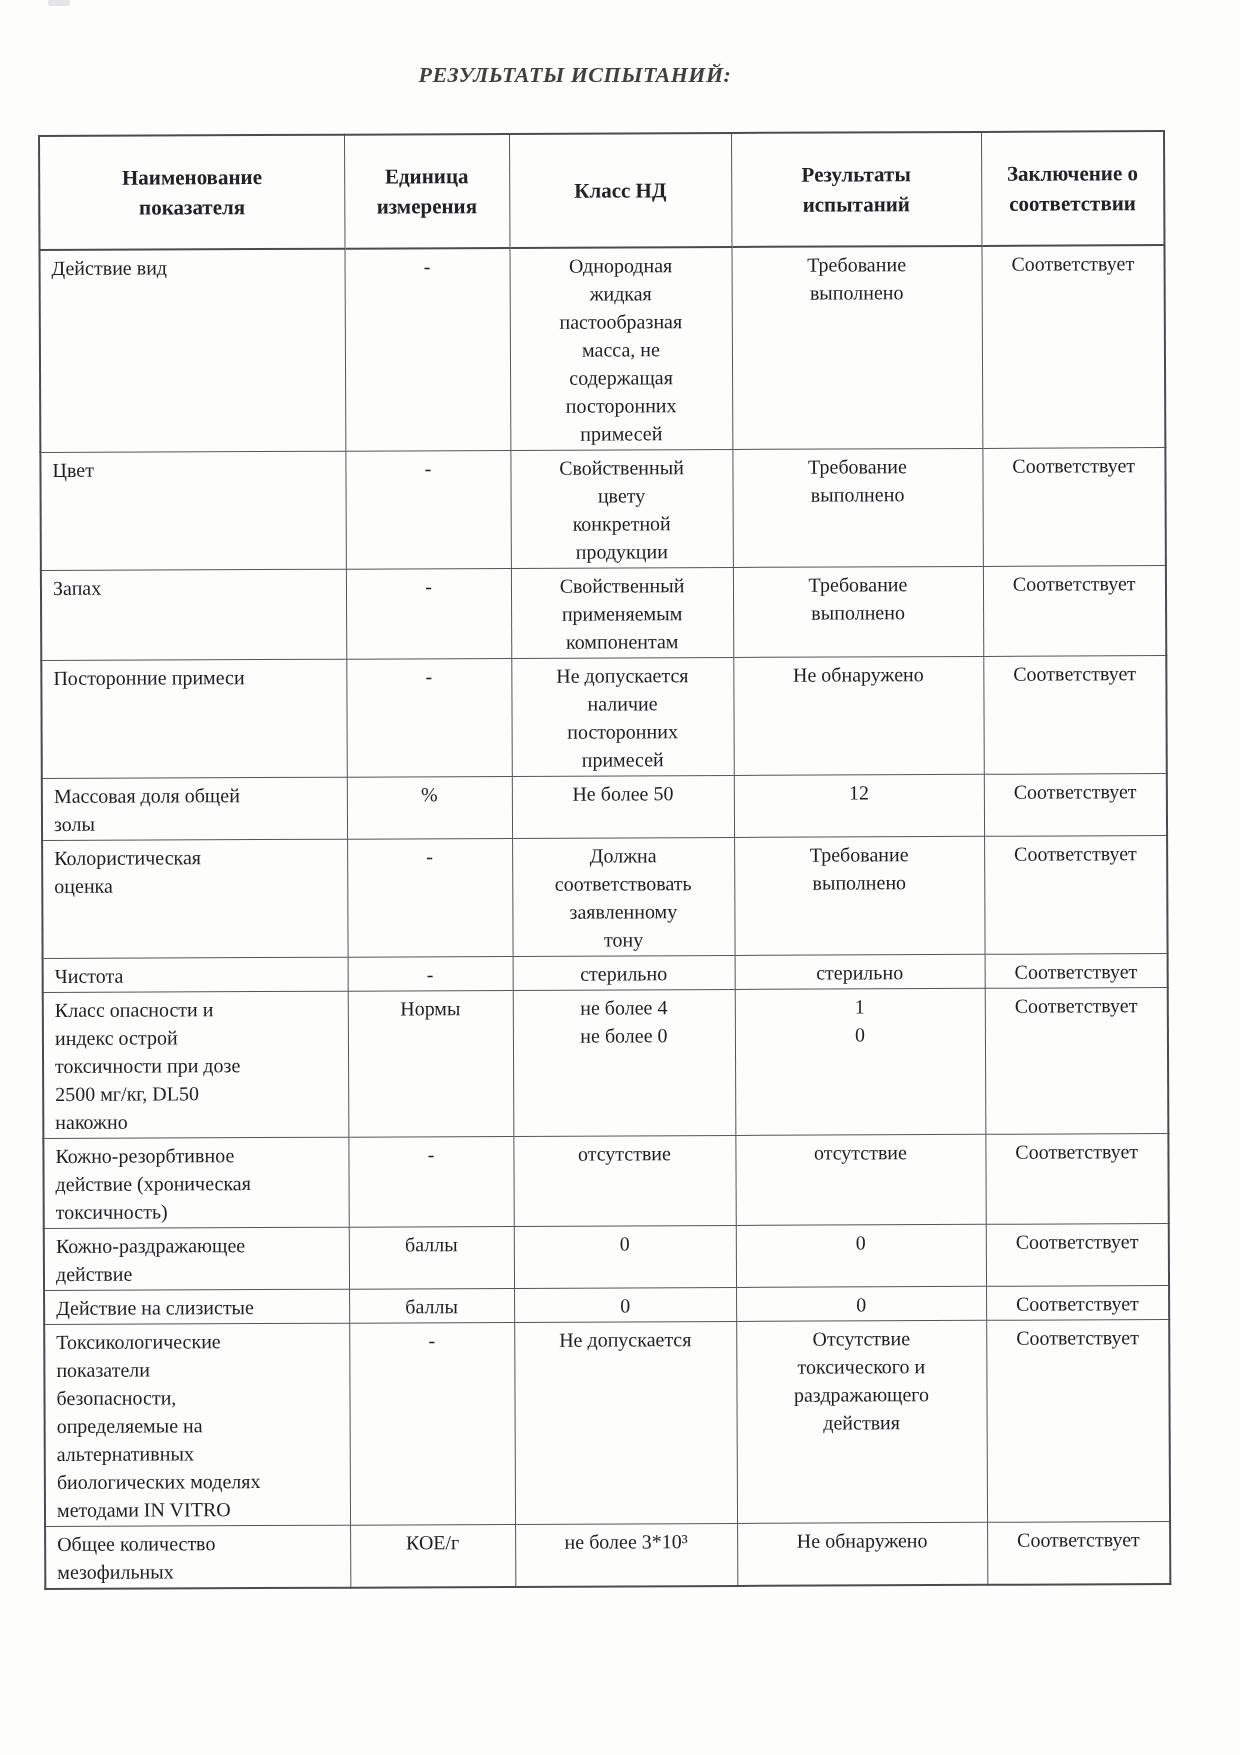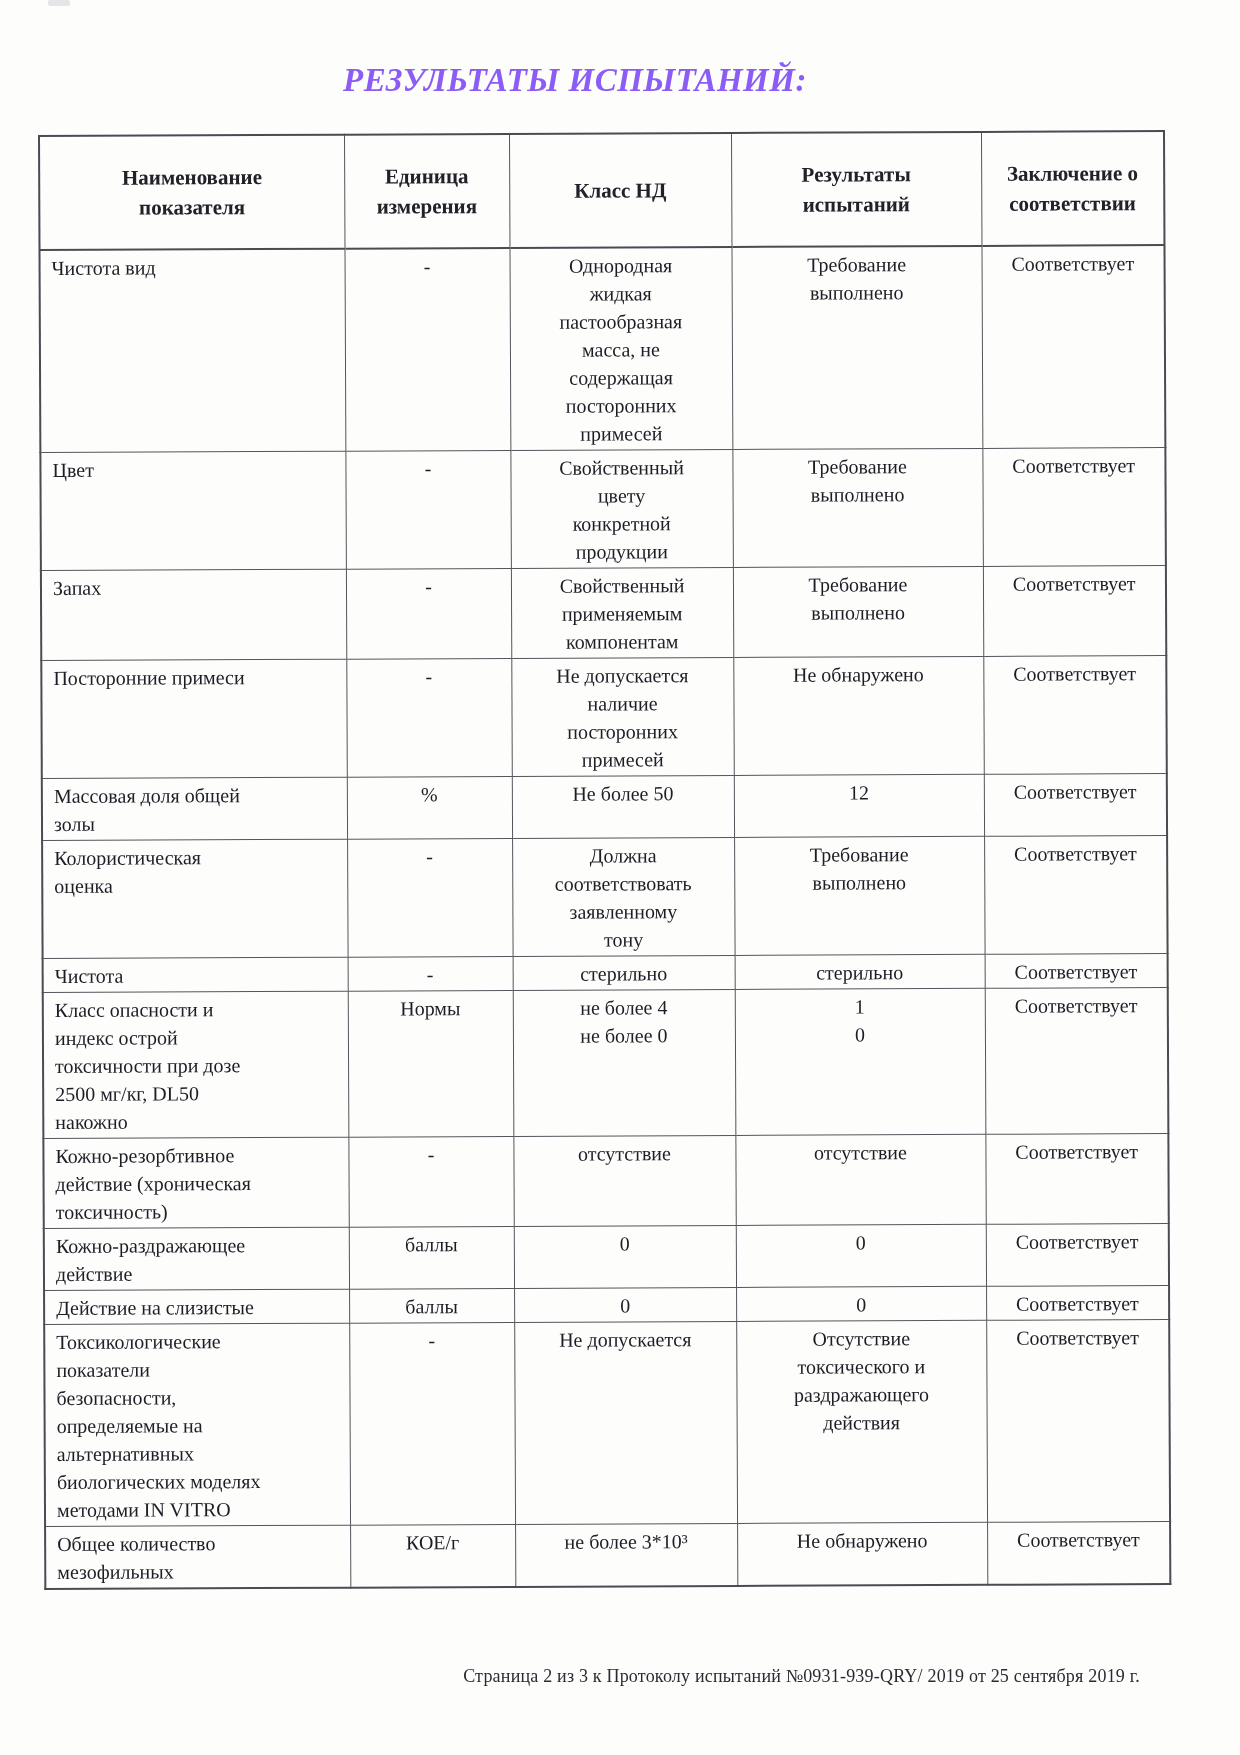--- a/index.html
+++ b/index.html
@@ -15,23 +15,23 @@
     width:1240px;height:1755px;
     background:#fdfdfc;
   }
   .artifact{
     position:absolute;left:48px;top:0;width:22px;height:6px;
     background:#d9d9db;opacity:.65;border-radius:2px;
   }
   .title{
     position:absolute;top:62px;left:0;width:1150px;
     text-align:center;
-    font-size:33px;font-weight:bold;font-style:italic;
+    font-size:22px;font-weight:bold;font-style:italic;
     letter-spacing:.5px;
-    color:#8b5cf6;
+    color:#404040;
   }
   .table-wrap{
     position:absolute;left:38px;top:135px;width:1128px;
     transform:rotate(-0.25deg);
     transform-origin:top left;
   }
   table{
     width:1125px;
     border-collapse:collapse;
     table-layout:fixed;
@@ -94,21 +94,21 @@
         <tr>
             <th>Наименование<br>показателя</th>
             <th>Единица<br>измерения</th>
             <th>Класс НД</th>
             <th>Результаты<br>испытаний</th>
             <th>Заключение о<br>соответствии</th>
           </tr>
       </thead>
       <tbody>
           <tr>
-            <td class="cell-name">Чистота вид</td>
+            <td class="cell-name">Действие вид</td>
             <td class="cell-unit">-</td>
             <td class="cell-norm">Однородная<br>жидкая<br>пастообразная<br>масса, не<br>содержащая<br>посторонних<br>примесей</td>
             <td class="cell-result">Требование<br>выполнено</td>
             <td class="cell-conclusion">Соответствует</td>
           </tr>
           <tr>
             <td class="cell-name">Цвет</td>
             <td class="cell-unit">-</td>
             <td class="cell-norm">Свойственный<br>цвету<br>конкретной<br>продукции</td>
             <td class="cell-result">Требование<br>выполнено</td>
@@ -188,14 +188,13 @@
             <td class="cell-name">Общее количество<br>мезофильных</td>
             <td class="cell-unit">КОЕ/г</td>
             <td class="cell-norm">не более 3*10³</td>
             <td class="cell-result">Не обнаружено</td>
             <td class="cell-conclusion">Соответствует</td>
           </tr>
         </tbody>
     </table>
   </div>
 
-  <div class="footer">Страница 2 из 3 к Протоколу испытаний №0931-939-QRY/ 2019 от 25 сентября 2019 г.</div>
 </div>
 
 </body></html>

